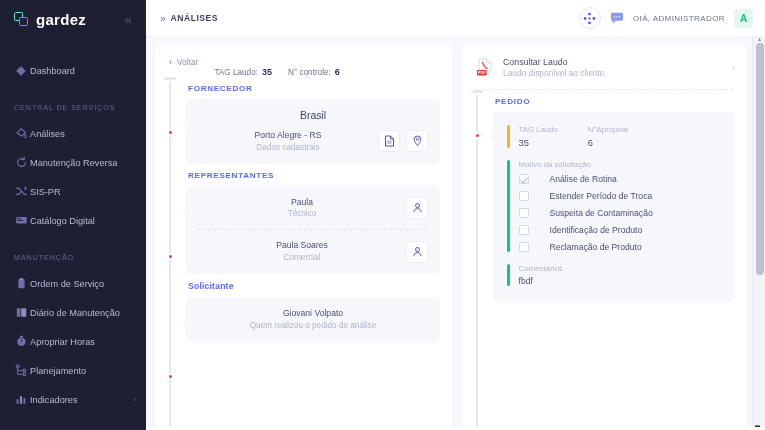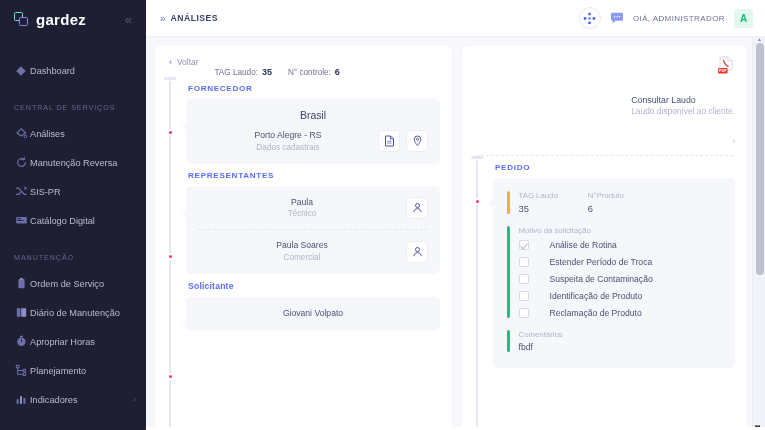--- a/index.html
+++ b/index.html
@@ -159,23 +159,22 @@
     cursor: pointer; flex: 0 0 22px;
   }
   .btn-pair { display: flex; gap: 6px; }
   .divider-dotted { border-top: 1px dashed #e2e5f0; margin: 10px 0; }
 
   .rep-row { display: flex; align-items: center; }
   .rep-row .texts { flex: 1; }
 
   
   .rp-head {
-    display: flex; align-items: flex-end; gap: 18px;
+    display: flex; align-items: center; gap: 9px;
     padding: 10px 12px 9px 14px;
-    flex-direction: column;
   }
   .pdf-ico { width: 18px; height: 20px; flex: 0 0 18px; position: relative; }
   .rp-head .texts { flex: 1; }
   .rp-title { color: #4a5075; font-size: 8.8px; line-height: 1.4; }
   .rp-sub { color: #b0b4cb; font-size: 8.4px; line-height: 1.4; }
   .rp-chev { color: #c5c8da; font-size: 9px; cursor: pointer; }
   .rp-sep { border-top: 1px dashed #e4e7f1; margin: 0 14px; }
 
   .rp-body { flex: 1; display: flex; padding-left: 9px; overflow: hidden; position: relative; }
 
@@ -467,20 +466,21 @@
                       <circle cx="5.5" cy="3.5" r="2" fill="none" stroke="#4f52a0" stroke-width="1"></circle>
                       <path d="M1.9 9.8c0-2 1.6-3.1 3.6-3.1s3.6 1.1 3.6 3.1" fill="none" stroke="#4f52a0" stroke-width="1" stroke-linecap="round"></path>
                     </svg>
                 </span>
               </div>
             </div>
 
             <div class="sec-title mixed">Solicitante</div>
             <div class="card">
               <div class="t-main">Giovani Volpato</div>
+              <div class="t-sub">Quem realizou o pedido de análise</div>
             </div>
 
           </div>
         </div>
       </section>
 
       <section class="panel panel-right">
         <div class="rp-head">
           <span class="pdf-ico">
             <svg width="18" height="20" viewBox="0 0 18 20">
@@ -510,21 +510,21 @@
             <div class="pedido-card">
 
               <div class="field-block">
                 <span class="bar bar-orange"></span>
                 <div class="kv-row">
                   <div>
                     <div class="kv-label">TAG Laudo</div>
                     <div class="kv-value">35</div>
                   </div>
                   <div>
-                    <div class="kv-label">N°Produto</div>
+                    <div class="kv-label">N°Apropriar</div>
                     <div class="kv-value">6</div>
                   </div>
                 </div>
               </div>
 
               <div class="field-block">
                 <span class="bar bar-green"></span>
                 <div style="flex:1">
                   <div class="kv-label">Motivo da solicitação</div>
                   <div class="chk-list">

